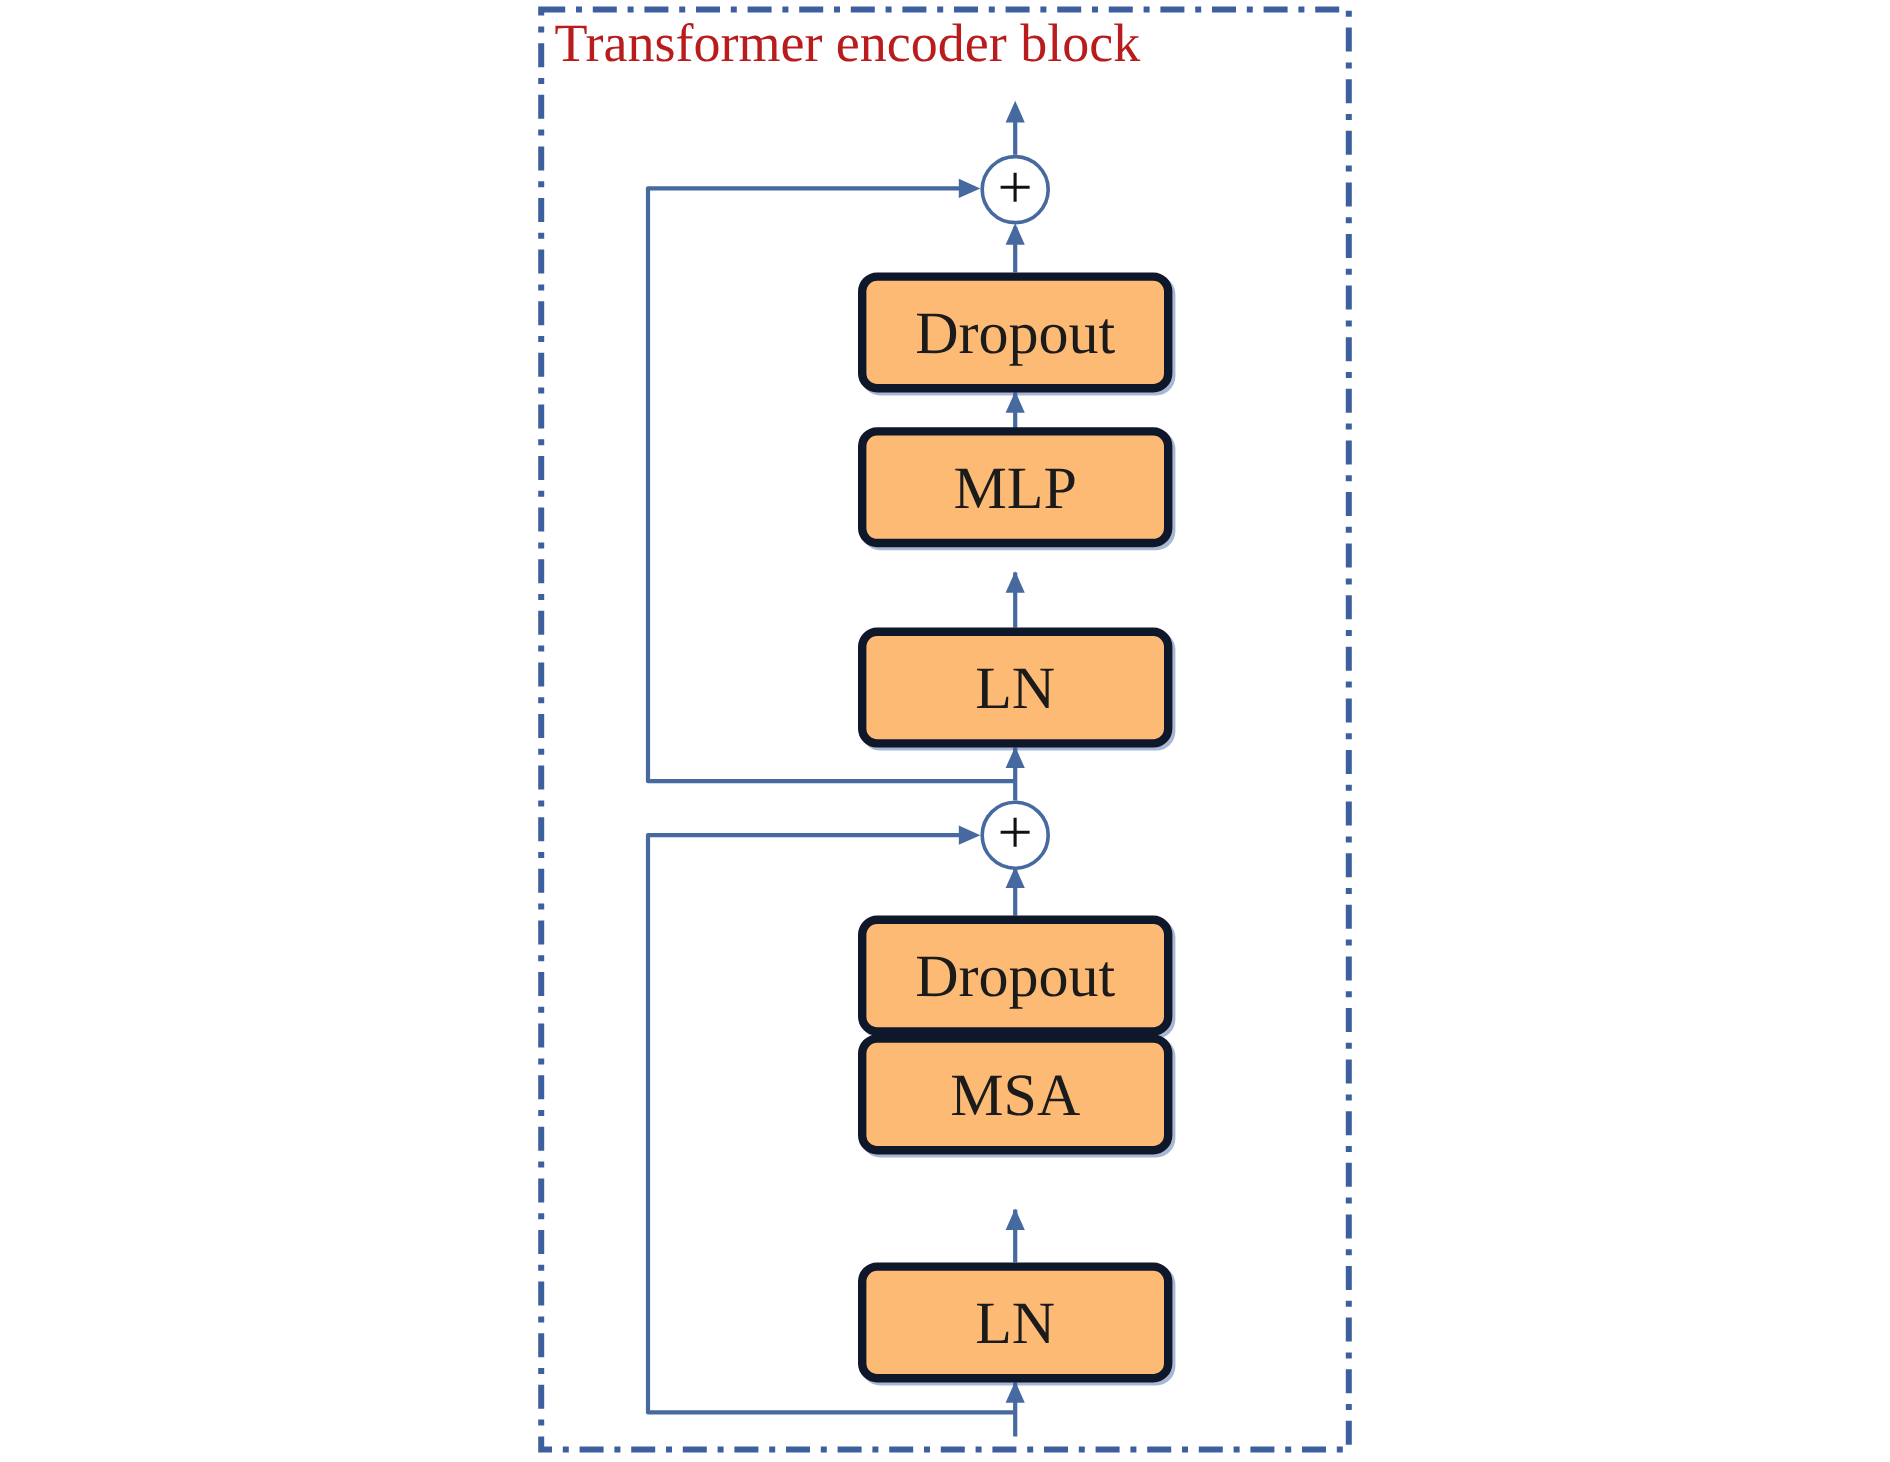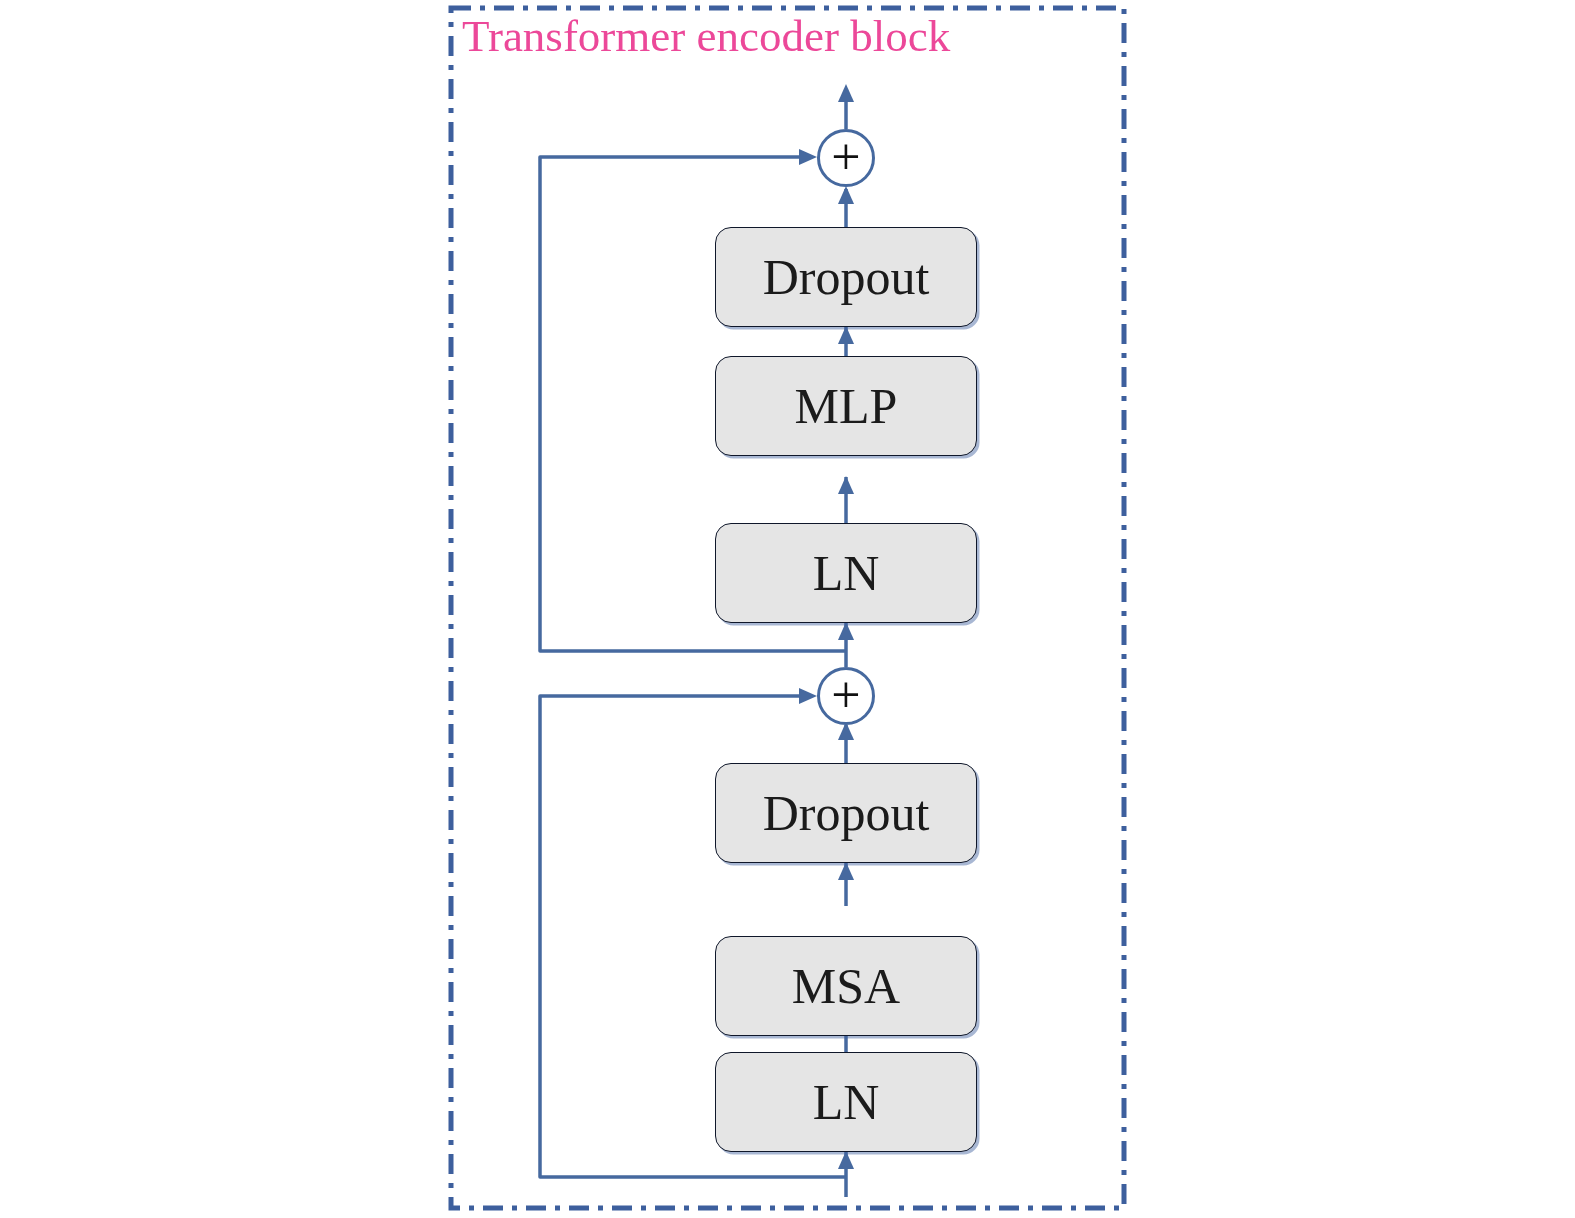--- a/index.html
+++ b/index.html
@@ -37,31 +37,31 @@
   .arrow {
     fill: #46699f;
     stroke: none;
   }
   .title {
     position: absolute;
     left: 462px;
     top: 12px;
     font-size: 45px;
     line-height: 1.1;
-    color: #ec4899;
+    color: #b91c1c;
     white-space: nowrap;
   }
   .node-box {
     position: absolute;
     left: 715px;
     width: 262px;
     height: 100px;
     box-sizing: border-box;
-    background: #e5e5e5;
-    border: 1px solid #0f172a;
+    background: #fdba74;
+    border: 7px solid #0f172a;
     border-radius: 16px;
     box-shadow: 2.5px 2.5px 0 rgba(62, 95, 157, 0.45);
     display: flex;
     align-items: center;
     justify-content: center;
     font-size: 50px;
     color: #1b1b1b;
   }
   .add-circle {
     position: absolute;
@@ -140,20 +140,20 @@
   </div>
   <div class="node-box" style="top:356px">
     <span>MLP</span>
   </div>
   <div class="node-box" style="top:523px">
     <span>LN</span>
   </div>
   <div class="node-box" style="top:763px">
     <span>Dropout</span>
   </div>
-  <div class="node-box" style="top:936px">
+  <div class="node-box" style="top:862px">
     <span>MSA</span>
   </div>
   <div class="node-box" style="top:1052px">
     <span>LN</span>
   </div>
 
 </div>
 
 </body></html>

